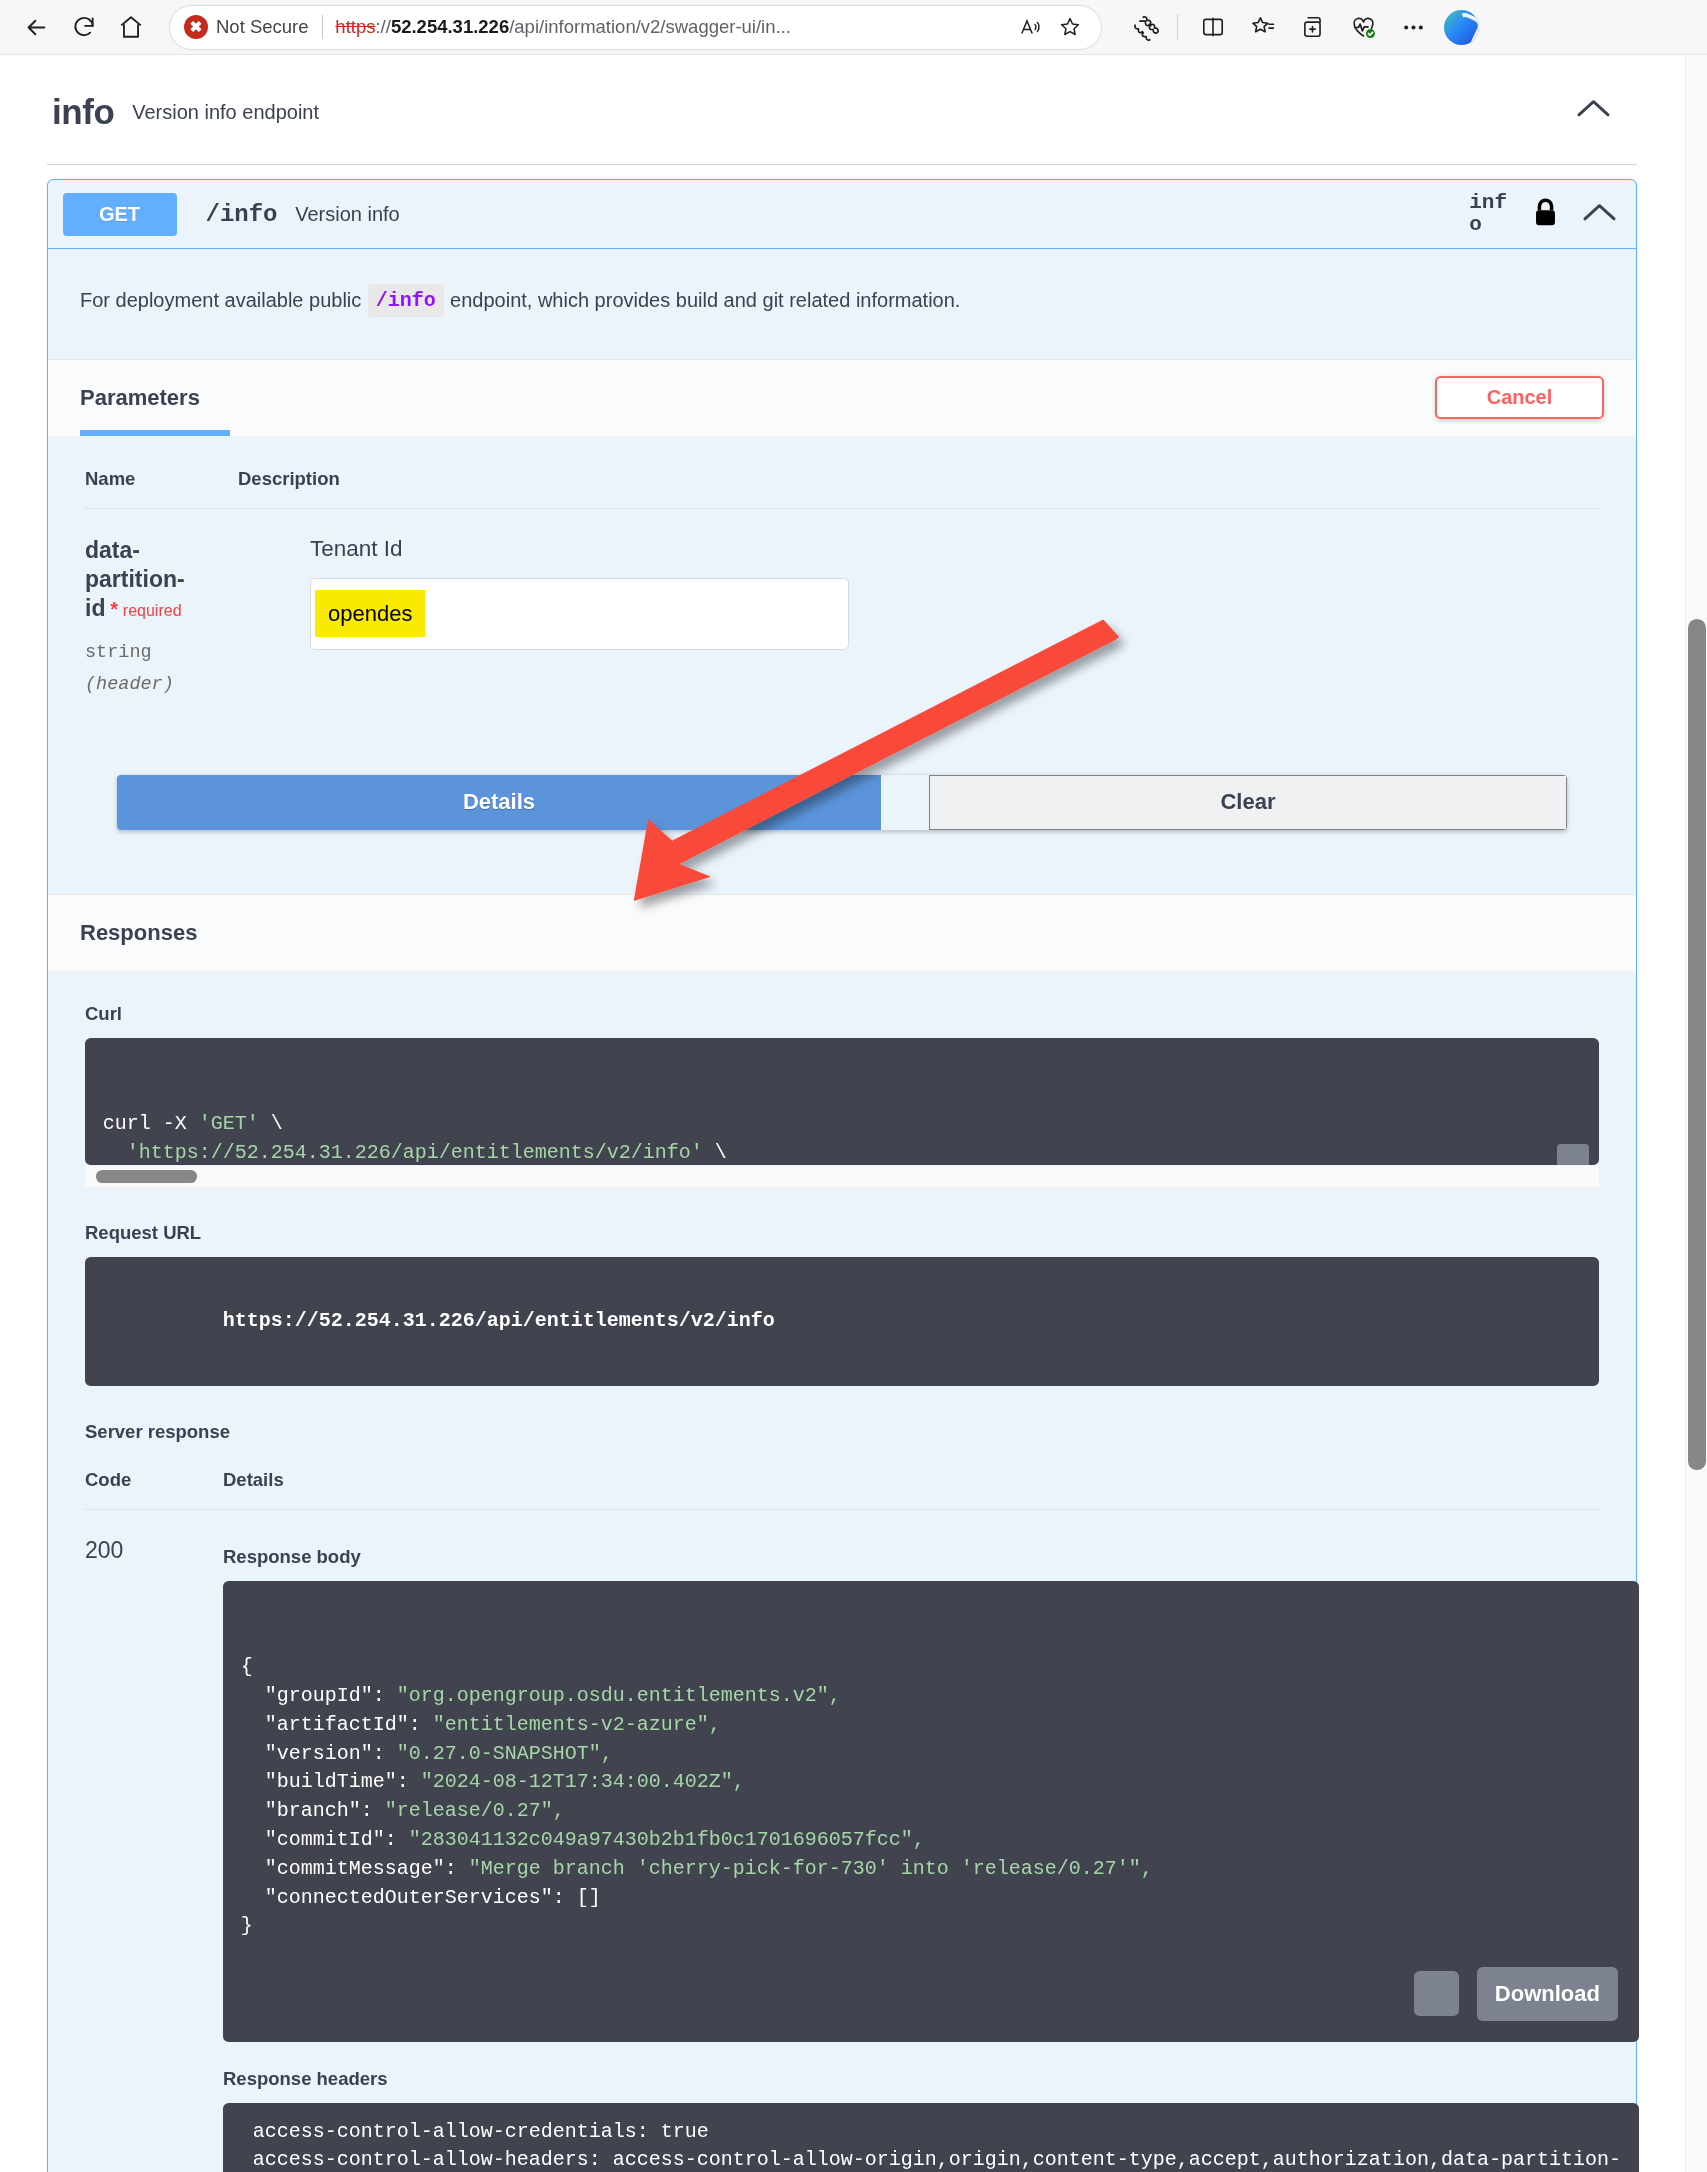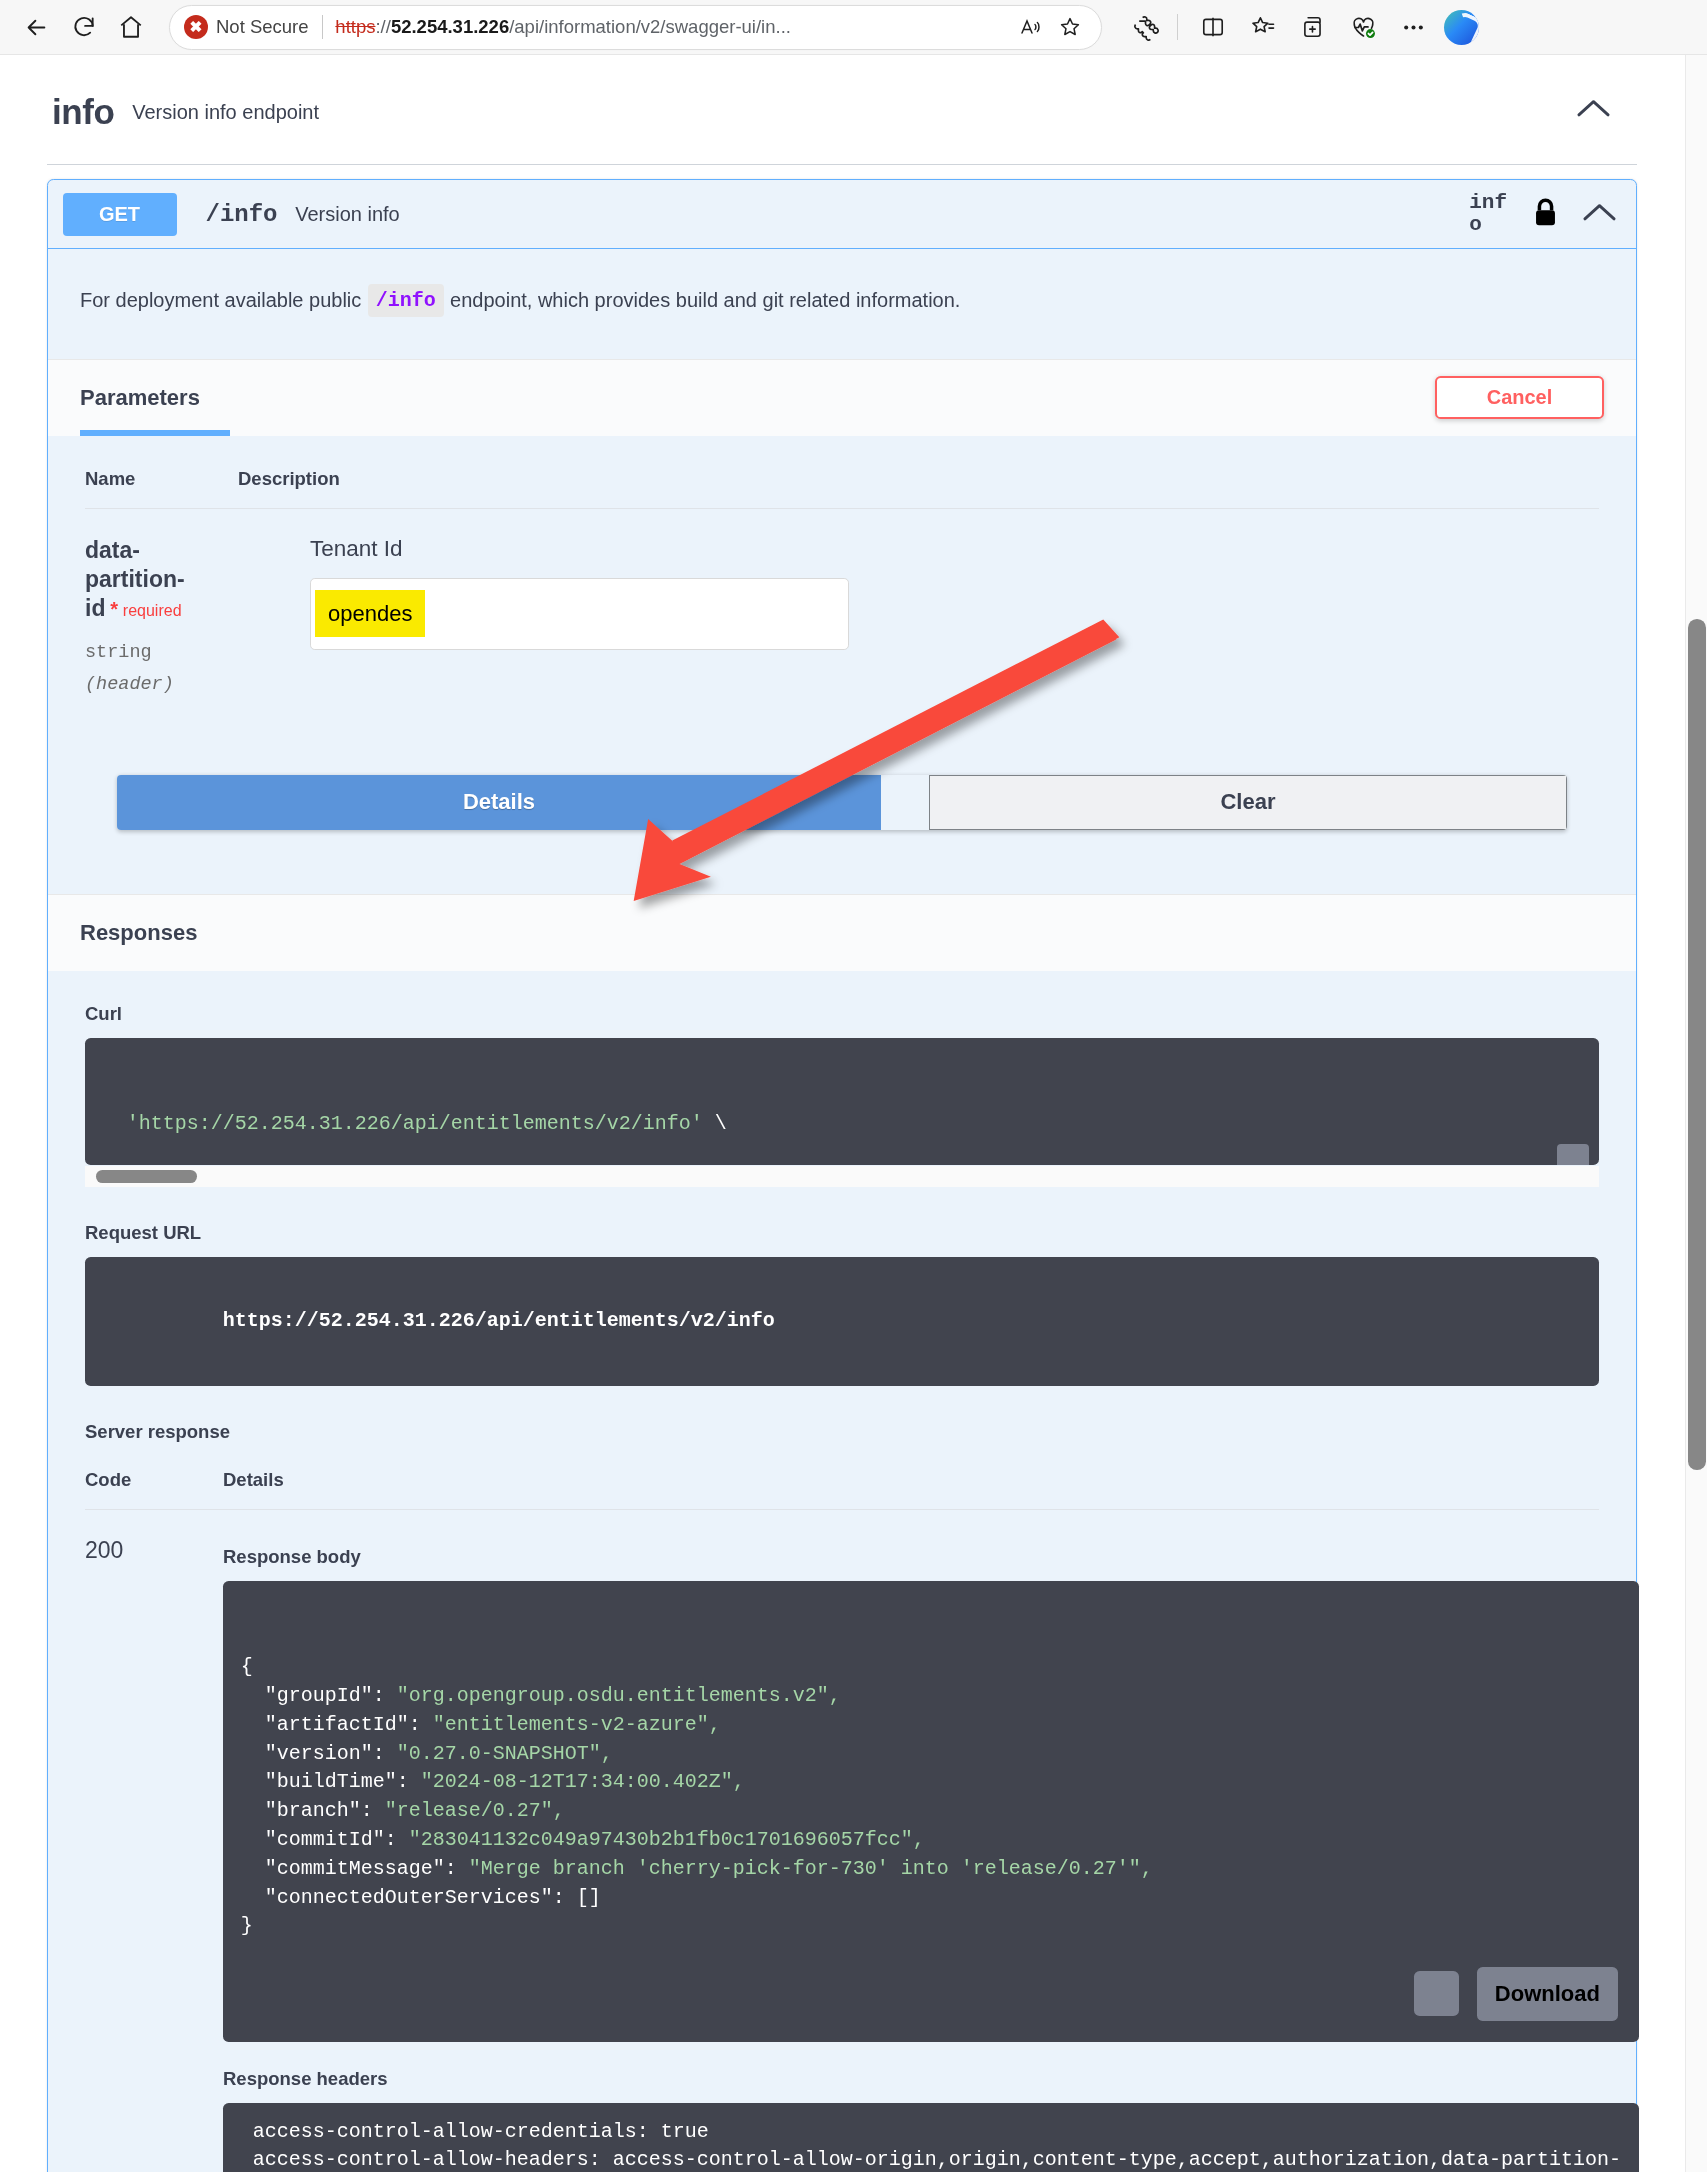--- a/index.html
+++ b/index.html
@@ -320,21 +320,21 @@
 
   .resp-body-box { position: relative; }
   .body-actions {
     position: absolute; right: 21px; bottom: 21px;
     display: flex; align-items: center; gap: 17.7px;
   }
   .copy-btn {
     width: 45px; height: 45px; background: #7d8290; border-radius: 5.6px;
   }
   .download-btn {
-    background: #7d8290; color: #000000;
+    background: #7d8290; color: #ffffff;
     font-size: 22px; font-weight: 700;
     padding: 11.3px 17.7px; border-radius: 5.6px;
     font-family: "Liberation Sans", sans-serif;
     cursor: pointer;
   }
 
   
   .annotation-arrow {
     position: absolute; left: 0; top: 0;
     width: 1708px; height: 2118px;
@@ -502,21 +502,21 @@
       </div>
 
       <div class="section-header">
         <span class="section-title">Responses</span>
       </div>
 
       <div class="resp-body">
 
         <div class="sub-label">Curl</div>
         <div class="code-block" style="height:127px;">
-          <div id="curl-content"><div><span class="code-white">  </span><span class="code-green">'https://52.254.31.226/api/entitlements/v2/info'</span><span class="code-white"> \</span></div></div>
+          <div id="curl-content"><div><span class="code-white">curl -X </span><span class="code-green">'GET'</span><span class="code-white"> \</span></div><div><span class="code-white">  </span><span class="code-green">'https://52.254.31.226/api/entitlements/v2/info'</span><span class="code-white"> \</span></div></div>
           <div class="curl-corner-btn"></div>
         </div>
         <div class="hscroll-track">
           <div class="hscroll-thumb"></div>
         </div>
 
         <div class="resp-gap"></div>
 
         <div class="sub-label">Request URL</div>
         <div class="code-block" style="padding:21px 17.7px;">

